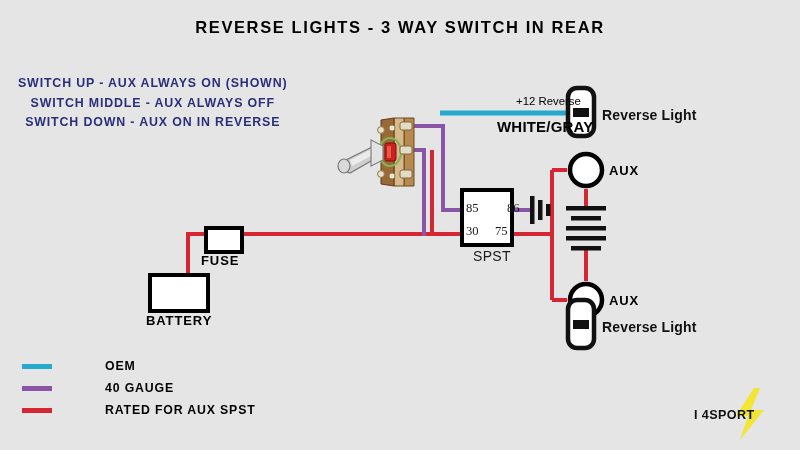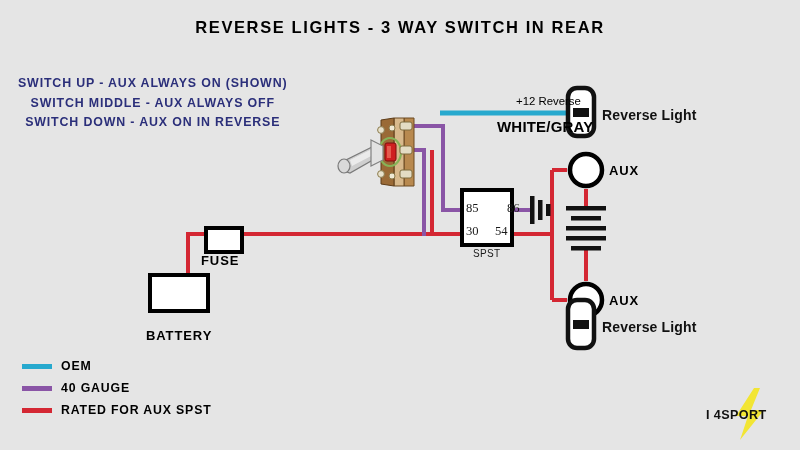--- a/index.html
+++ b/index.html
@@ -67,21 +67,21 @@
     font-family: "Liberation Sans", sans-serif;
   }
   .relay-term {
     color: #1a1a1a;
     font-size: 12.6px;
     font-family: Liberation Serif, serif;
     white-space: nowrap;
   }
   #relay-type-label {
     color: #1a1a1a;
-    font-size: 10px;
+    font-size: 14px;
     letter-spacing: 0.3px;
     white-space: nowrap;
   }
   #plus12-label {
     color: #000000;
     font-size: 11.4px;
     white-space: nowrap;
     margin-left: 28px;
   }
   #wire-color-label {
@@ -105,32 +105,33 @@
     height: 5px;
     margin-right: 9px;
     flex: none;
   }
   .legend-text {
     color: #000000;
     font-weight: bold;
     font-size: 12.3px;
     letter-spacing: 0.85px;
     white-space: nowrap;
+    margin-left: 44px;
   }
 
   
   #watermark {
     left: 694px;
     top: 386px;
     width: 100px;
     height: 56px;
   }
   #watermark-text {
     position: absolute;
-    left: 12px;
+    left: 0;
     top: 22px;
     font-size: 12.6px;
     font-weight: bold;
     letter-spacing: 0.4px;
     color: #111111;
     white-space: nowrap;
     z-index: 2;
   }
   #watermark-bolt {
     position: absolute;
@@ -242,28 +243,28 @@
   </svg>
 
   <div class="abs" id="diagram-title">REVERSE LIGHTS - 3 WAY SWITCH IN REAR</div>
 
   <div class="abs" id="switch-modes">
     <div>SWITCH UP - AUX ALWAYS ON (SHOWN)</div>
     <div>SWITCH MIDDLE - AUX ALWAYS OFF</div>
     <div>SWITCH DOWN - AUX ON IN REVERSE</div>
   </div>
 
-  <div class="abs comp-label" style="left:146px; top:328px;">BATTERY</div>
+  <div class="abs comp-label" style="left:146px; top:313px;">BATTERY</div>
 
   <div class="abs comp-label" style="left:201px; top:253px;">FUSE</div>
 
   <div class="abs relay-term" style="left:466px; top:201px;">85</div>
   <div class="abs relay-term" style="left:495px; top:201px;margin-left:12px;">86</div>
   <div class="abs relay-term" style="left:466px; top:224px;">30</div>
-  <div class="abs relay-term" style="left:495px; top:224px;">54</div>
+  <div class="abs relay-term" style="left:495px; top:224px;">75</div>
   <div class="abs" id="relay-type-label" style="left:473px; top:248px;">SPST</div>
 
   <div class="abs" id="plus12-label" style="left:488px; top:95px;">+12 Reverse</div>
   <div class="abs" id="wire-color-label" style="left:497px; top:118px;">WHITE/GRAY</div>
 
   <div class="abs light-label" style="left:602px; top:107px;">Reverse Light</div>
   <div class="abs light-label" style="left:602px; top:319px;">Reverse Light</div>
 
   <div class="abs comp-label" style="left:609px; top:163px;">AUX</div>
   <div class="abs comp-label" style="left:609px; top:293px;">AUX</div>

